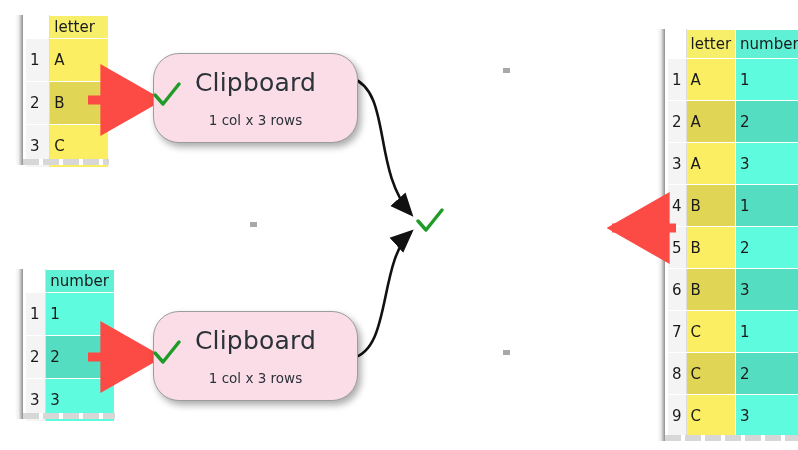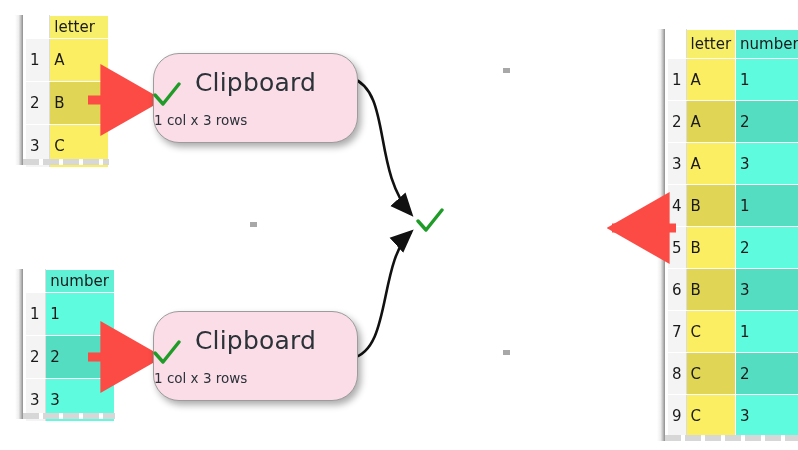--- a/index.html
+++ b/index.html
@@ -72,21 +72,21 @@
   }
   .node-title{
     position:absolute;left:0;right:0;top:14px;
     text-align:center;
     font-size:25px;
     color:#2b3238;
     letter-spacing:.2px;
   }
   .node-sub{
     position:absolute;left:0;right:0;bottom:14px;
-    text-align:left;
+    text-align:center;
     font-size:13.5px;
     color:#2b3238;
   }
   .node-cross .node-title{top:16px;font-size:25px;}
   .node-cross .node-sub{bottom:16px;}
 
   .check{
     position:absolute;
     font-size:0;
     line-height:0;

